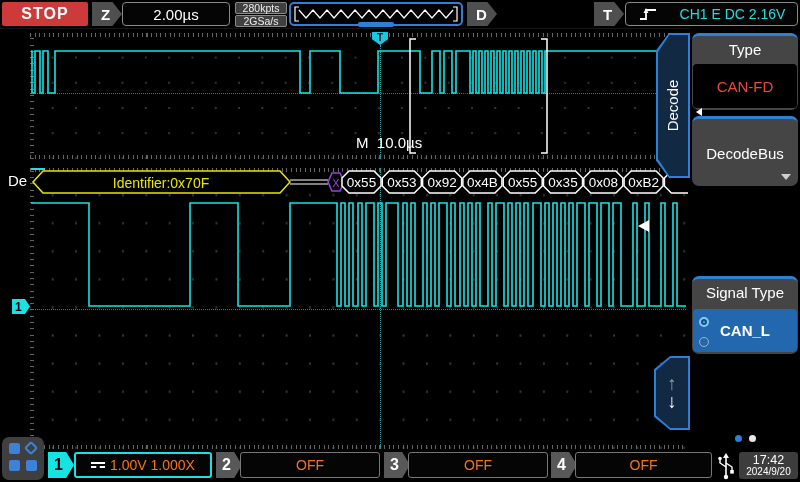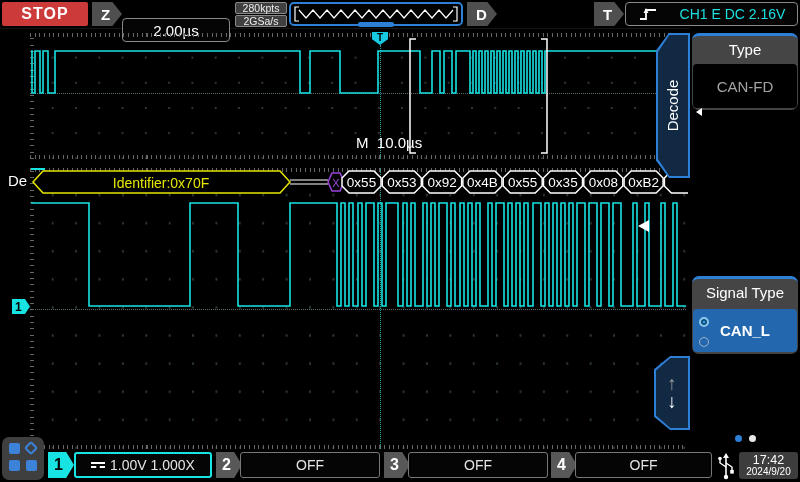--- a/index.html
+++ b/index.html
@@ -48,21 +48,21 @@
   .tab-shape2{clip-path:polygon(100% 0,100% 100%,45% 100%,0 82%,0 18%,45% 0);}
   .vtext{transform:rotate(-90deg);color:#fff;font-size:15px;white-space:nowrap;}
   .scroll-arrows{display:flex;flex-direction:column;align-items:center;line-height:0.95;font-weight:bold;font-size:19px;}
   .arrow-up{color:#999;} .arrow-down{color:#fff;}
   
   .sidebar{position:absolute;left:690px;top:28px;width:110px;height:422px;background:#000;}
   .sbtn{position:absolute;left:2px;width:106px;background:#454545;border-top:3px solid #2e7fd6;
     border-radius:7px;box-sizing:border-box;}
   .sbtn-title{color:#fff;font-size:15px;text-align:center;padding-top:5px;}
   .sbtn-black{position:absolute;left:1px;right:1px;bottom:2px;background:#000;border-radius:4px;
-    display:flex;align-items:center;justify-content:center;color:#a3a3a3;font-size:15px;}
+    display:flex;align-items:center;justify-content:center;color:#ef4444;font-size:15px;}
   .tri-left{position:absolute;left:3px;width:0;height:0;border-top:4px solid transparent;
     border-bottom:4px solid transparent;border-right:6px solid #fff;}
   .tri-down{position:absolute;right:7px;bottom:6px;width:0;height:0;border-left:5px solid transparent;
     border-right:5px solid transparent;border-top:6px solid #cfcfcf;}
   .sel-box{position:absolute;left:1px;right:1px;bottom:2px;background:#2368ae;border-radius:4px;
     display:flex;align-items:center;justify-content:center;color:#fff;font-size:15px;}
   .radio{position:absolute;left:6px;width:10px;height:10px;border-radius:50%;box-sizing:border-box;}
   .radio.on{border:2px solid #8fc7f0;background:#2e9fe6;box-shadow:inset 0 0 0 1.5px #0b3d66;}
   .radio.off{border:1.5px solid #9fb2c0;background:transparent;}
   .pager{position:absolute;left:690px;top:435px;width:110px;display:flex;gap:7px;justify-content:center;}
@@ -71,40 +71,40 @@
   .bottombar{position:absolute;left:0;top:450px;width:800px;height:32px;background:#000;}
   .menu-btn{position:absolute;left:2px;top:437px;width:42px;height:43px;background:#3f3f3f;border-radius:7px;}
   .mi-sq{position:absolute;width:11px;height:11px;background:#3b82d8;border-radius:2px;}
   .mi-di{position:absolute;width:10px;height:10px;border:2.5px solid #3b82d8;border-radius:2px;
     transform:rotate(45deg);box-sizing:border-box;background:transparent;}
   .chbadge{position:absolute;top:452px;width:26px;height:26px;font-weight:bold;font-size:16px;
     display:flex;align-items:center;padding-left:6px;box-sizing:border-box;
     clip-path:polygon(0 0,70% 0,100% 50%,70% 100%,0 100%);}
   .chbadge.on{background:#17e3e3;color:#000;}
   .chbadge.offb{background:#585858;color:#fff;}
-  .chbox{position:absolute;top:452px;height:26px;background:#050505;border-radius:3px;color:#e5e5e5;font-size:14px;
+  .chbox{position:absolute;top:452px;height:26px;background:#050505;border-radius:3px;color:#f97316;font-size:14px;
     display:flex;align-items:center;justify-content:center;gap:5px;box-sizing:border-box;}
   .chbox.on{border:2px solid #17e3e3;}
   .chbox.offx{border:1.5px solid #777;}
   .dc-icon{display:inline-block;width:14px;}
   .dc-icon .l1{height:0;border-top:2px solid #fff;margin-bottom:2px;}
   .dc-icon .l2{height:0;border-top:2px dashed #fff;}
   .clock{position:absolute;left:739px;top:452px;width:59px;height:27px;background:#3d3d3d;border-radius:3px;
     display:flex;flex-direction:column;align-items:center;justify-content:center;color:#fff;line-height:1.05;}
   .clock .t1{font-size:12.5px;} .clock .t2{font-size:10px;}
 </style>
 </head>
 <body>
 
 <div class="screen">
 
   <div class="topbar">
     <div class="stop-btn">STOP</div>
     <div class="pent abs" style="left:92px;top:2px;width:30px;height:24px;">Z</div>
-    <div class="valbox abs" style="left:122px;top:18px;width:108px;height:24px;">2.00µs</div>
+    <div class="valbox abs" style="left:122px;top:2px;width:108px;height:24px;">2.00µs</div>
     <div class="memrate" style="left:235px;top:2px;width:52px;height:12px;">280kpts</div>
     <div class="memrate" style="left:235px;top:15px;width:52px;height:12px;">2GSa/s</div>
     <div class="preview">
       <svg id="zigzag" width="170" height="20" style="position:absolute;left:0;top:0;">
           <polyline points="8,6 15,14 22,6 29,14 36,6 43,14 50,6 57,14 64,6 71,14 78,6 85,14 92,6 99,14 106,6 113,14 120,6 127,14 134,6 141,14 148,6 155,14 162,6" fill="none" stroke="#fff" stroke-width="1.2"></polyline>
           <path d="M8 3 H4 V17 H8 M162 3 H166 V17 H162" fill="none" stroke="#fff" stroke-width="1.2"></path>
         </svg>
       <div class="preview-handle"></div>
     </div>
     <div class="pent abs" style="left:467px;top:2px;width:30px;height:24px;">D</div>
@@ -191,20 +191,24 @@
   </div>
 
   <div class="sidebar">
     <div class="sbtn" style="top:5px;height:77px;">
       <div class="sbtn-title">Type</div>
       <div class="sbtn-black" style="top:28px;">
         <span>CAN-FD</span>
         <div class="tri-left" style="top:44px;"></div>
       </div>
     </div>
+    <div class="sbtn" style="top:88px;height:70px;">
+      <div class="sbtn-title" style="padding-top:26px;">DecodeBus</div>
+      <div class="tri-down"></div>
+    </div>
     <div class="sbtn" style="top:248px;height:78px;">
       <div class="sbtn-title">Signal Type</div>
       <div class="sel-box" style="top:30px;font-weight:bold;">
         <div class="radio on" style="top:8px;"></div>
         <div class="radio off" style="bottom:5px;"></div>
         <span>CAN_L</span>
       </div>
     </div>
   </div>
   <div class="pager">

